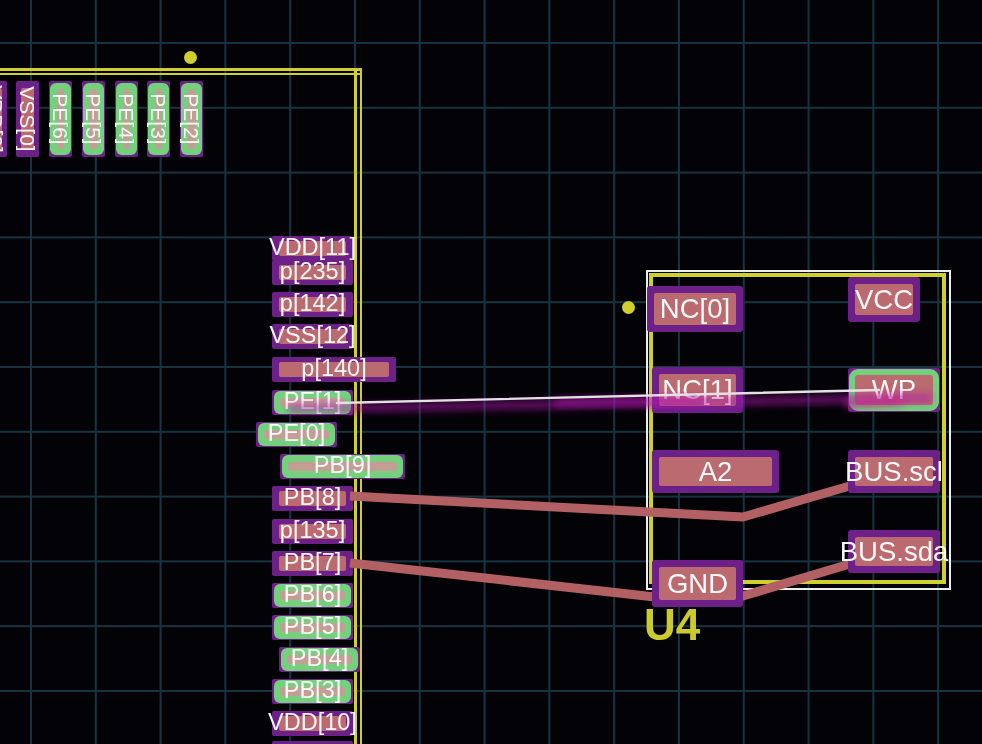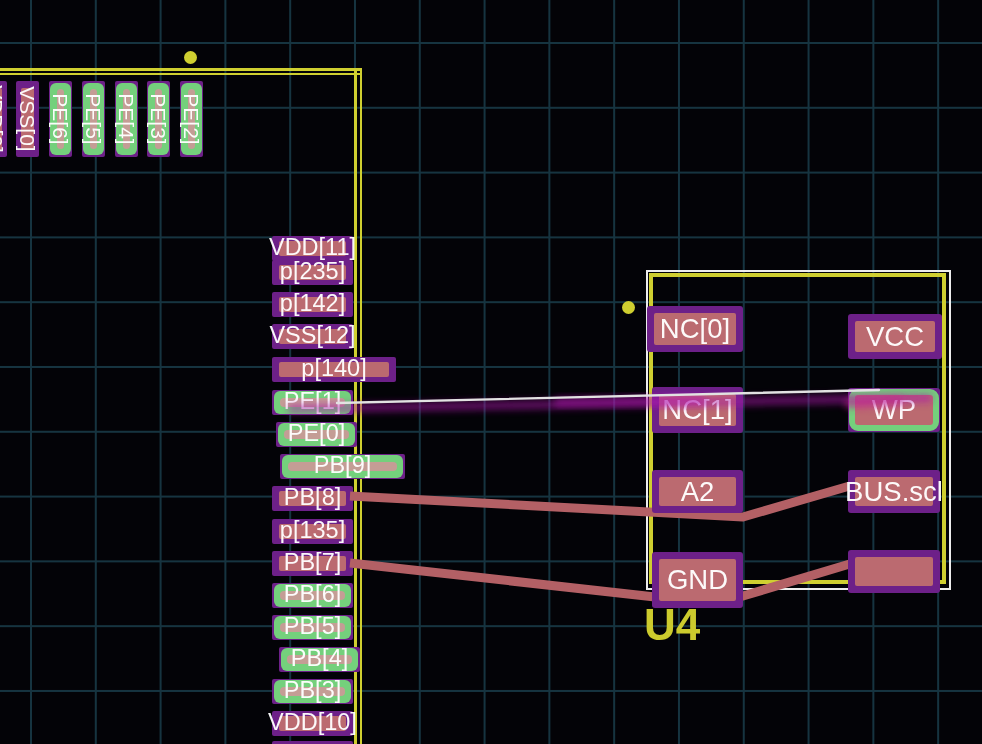--- a/index.html
+++ b/index.html
@@ -33,21 +33,21 @@
   .pin-v{position:absolute;top:81px;width:23px;height:76px;background:#6d2088;border-radius:2px;}
   .pin-v .core{position:absolute;top:7px;bottom:7px;left:5px;right:5px;background:#bb6a70;border-radius:2px;}
   .pin-v .hl{position:absolute;top:2px;bottom:2px;left:1px;right:1px;background:#74d07c;border-radius:6px;}
   .pin-v .stripe{position:absolute;top:8px;bottom:8px;left:8px;right:8px;background:#d2949a;opacity:.85;border-radius:4px;}
   .pin-v .lbl{
     position:absolute;left:50%;top:50%;transform:translate(-50%,-50%);
     writing-mode:vertical-rl;white-space:nowrap;
     color:rgba(255,255,255,.96);font-size:21px;line-height:1;
   }
   
-  .pad{position:absolute;background:#6d2088;border-radius:3px;margin-top:20px;}
+  .pad{position:absolute;background:#6d2088;border-radius:3px;}
   .pad .core{position:absolute;inset:7px;background:#bb6a70;border-radius:2px;}
   .pad .hl{position:absolute;inset:1px;border:6px solid #74d07c;border-radius:9px;background:#bb6a70;}
   .pad .lbl{
     position:absolute;left:50%;top:50%;transform:translate(-50%,-52%);
     white-space:nowrap;color:rgba(255,255,255,.96);font-size:27.5px;line-height:1;
   }
   .refdes{
     position:absolute;color:#cccb2d;font-size:44px;font-weight:700;line-height:1;
     letter-spacing:0px;
   }
@@ -118,21 +118,21 @@
       </div>
     <div class="pin-h" style="left:272px;top:357px;padding-left:43px;">
         <i class="core"></i>
         <span class="lbl">p[140]</span>
       </div>
     <div class="pin-h" style="left:272px;top:390px;">
         <i class="hl"></i>
         <i class="stripe"></i>
         <span class="lbl">PE[1]</span>
       </div>
-    <div class="pin-h" style="left:276px;top:422px;">
+    <div class="pin-h" style="left:256px;top:422px;">
         <i class="hl"></i>
         <i class="stripe"></i>
         <span class="lbl">PE[0]</span>
       </div>
     <div class="pin-h" style="left:280px;top:454px;padding-left:44px;">
         <i class="hl"></i>
         <i class="stripe"></i>
         <span class="lbl">PB[9]</span>
       </div>
     <div class="pin-h" style="left:272px;top:486px;">
@@ -180,46 +180,47 @@
   <svg width="982" height="744">
     <polyline points="350,496 743,517 853,485" fill="none" stroke="#b36065" stroke-width="9" stroke-linejoin="round"></polyline>
     <polyline points="350,563 655,597 743,596 853,563" fill="none" stroke="#b36065" stroke-width="9" stroke-linejoin="round"></polyline>
   </svg>
 
   <div>
     <div class="pad" style="left:647px;top:286px;width:96px;height:46px;">
         <i class="core"></i>
         <span class="lbl">NC[0]</span>
       </div>
-    <div class="pad" style="left:848px;top:294px;width:94px;height:45px;">
+    <div class="pad" style="left:848px;top:277px;width:72px;height:45px;">
         <i class="core"></i>
         <span class="lbl">VCC</span>
       </div>
     <div class="pad" style="left:652px;top:367px;width:91px;height:46px;">
         <i class="core"></i>
         <span class="lbl">NC[1]</span>
       </div>
     <div class="pad" style="left:848px;top:368px;width:92px;height:44px;">
         <i class="hl"></i>
         <span class="lbl">WP</span>
       </div>
-    <div class="pad" style="left:652px;top:450px;width:91px;height:43px;">
+    <div class="pad" style="left:652px;top:450px;width:91px;height:43px;padding-left:36px;">
         <i class="core"></i>
         <span class="lbl">A2</span>
       </div>
     <div class="pad" style="left:848px;top:450px;width:92px;height:43px;">
         <i class="core"></i>
         <span class="lbl">BUS.scl</span>
       </div>
-    <div class="pad" style="left:652px;top:532px;width:91px;height:56px;">
+    <div class="pad" style="left:652px;top:560px;width:91px;height:47px;">
         <i class="core"></i>
         <span class="lbl">GND</span>
       </div>
     <div class="pad" style="left:848px;top:530px;width:92px;height:43px;">
         <i class="core"></i>
+        <span class="lbl">BUS.sda</span>
       </div>
     <div class="refdes" style="left:644px;top:603px;">U4</div>
   </div>
 
   <svg width="982" height="744">
     <defs>
       <filter id="glow" x="-20%" y="-400%" width="140%" height="900%">
         <feGaussianBlur stdDeviation="3.6"></feGaussianBlur>
       </filter>
     </defs>

